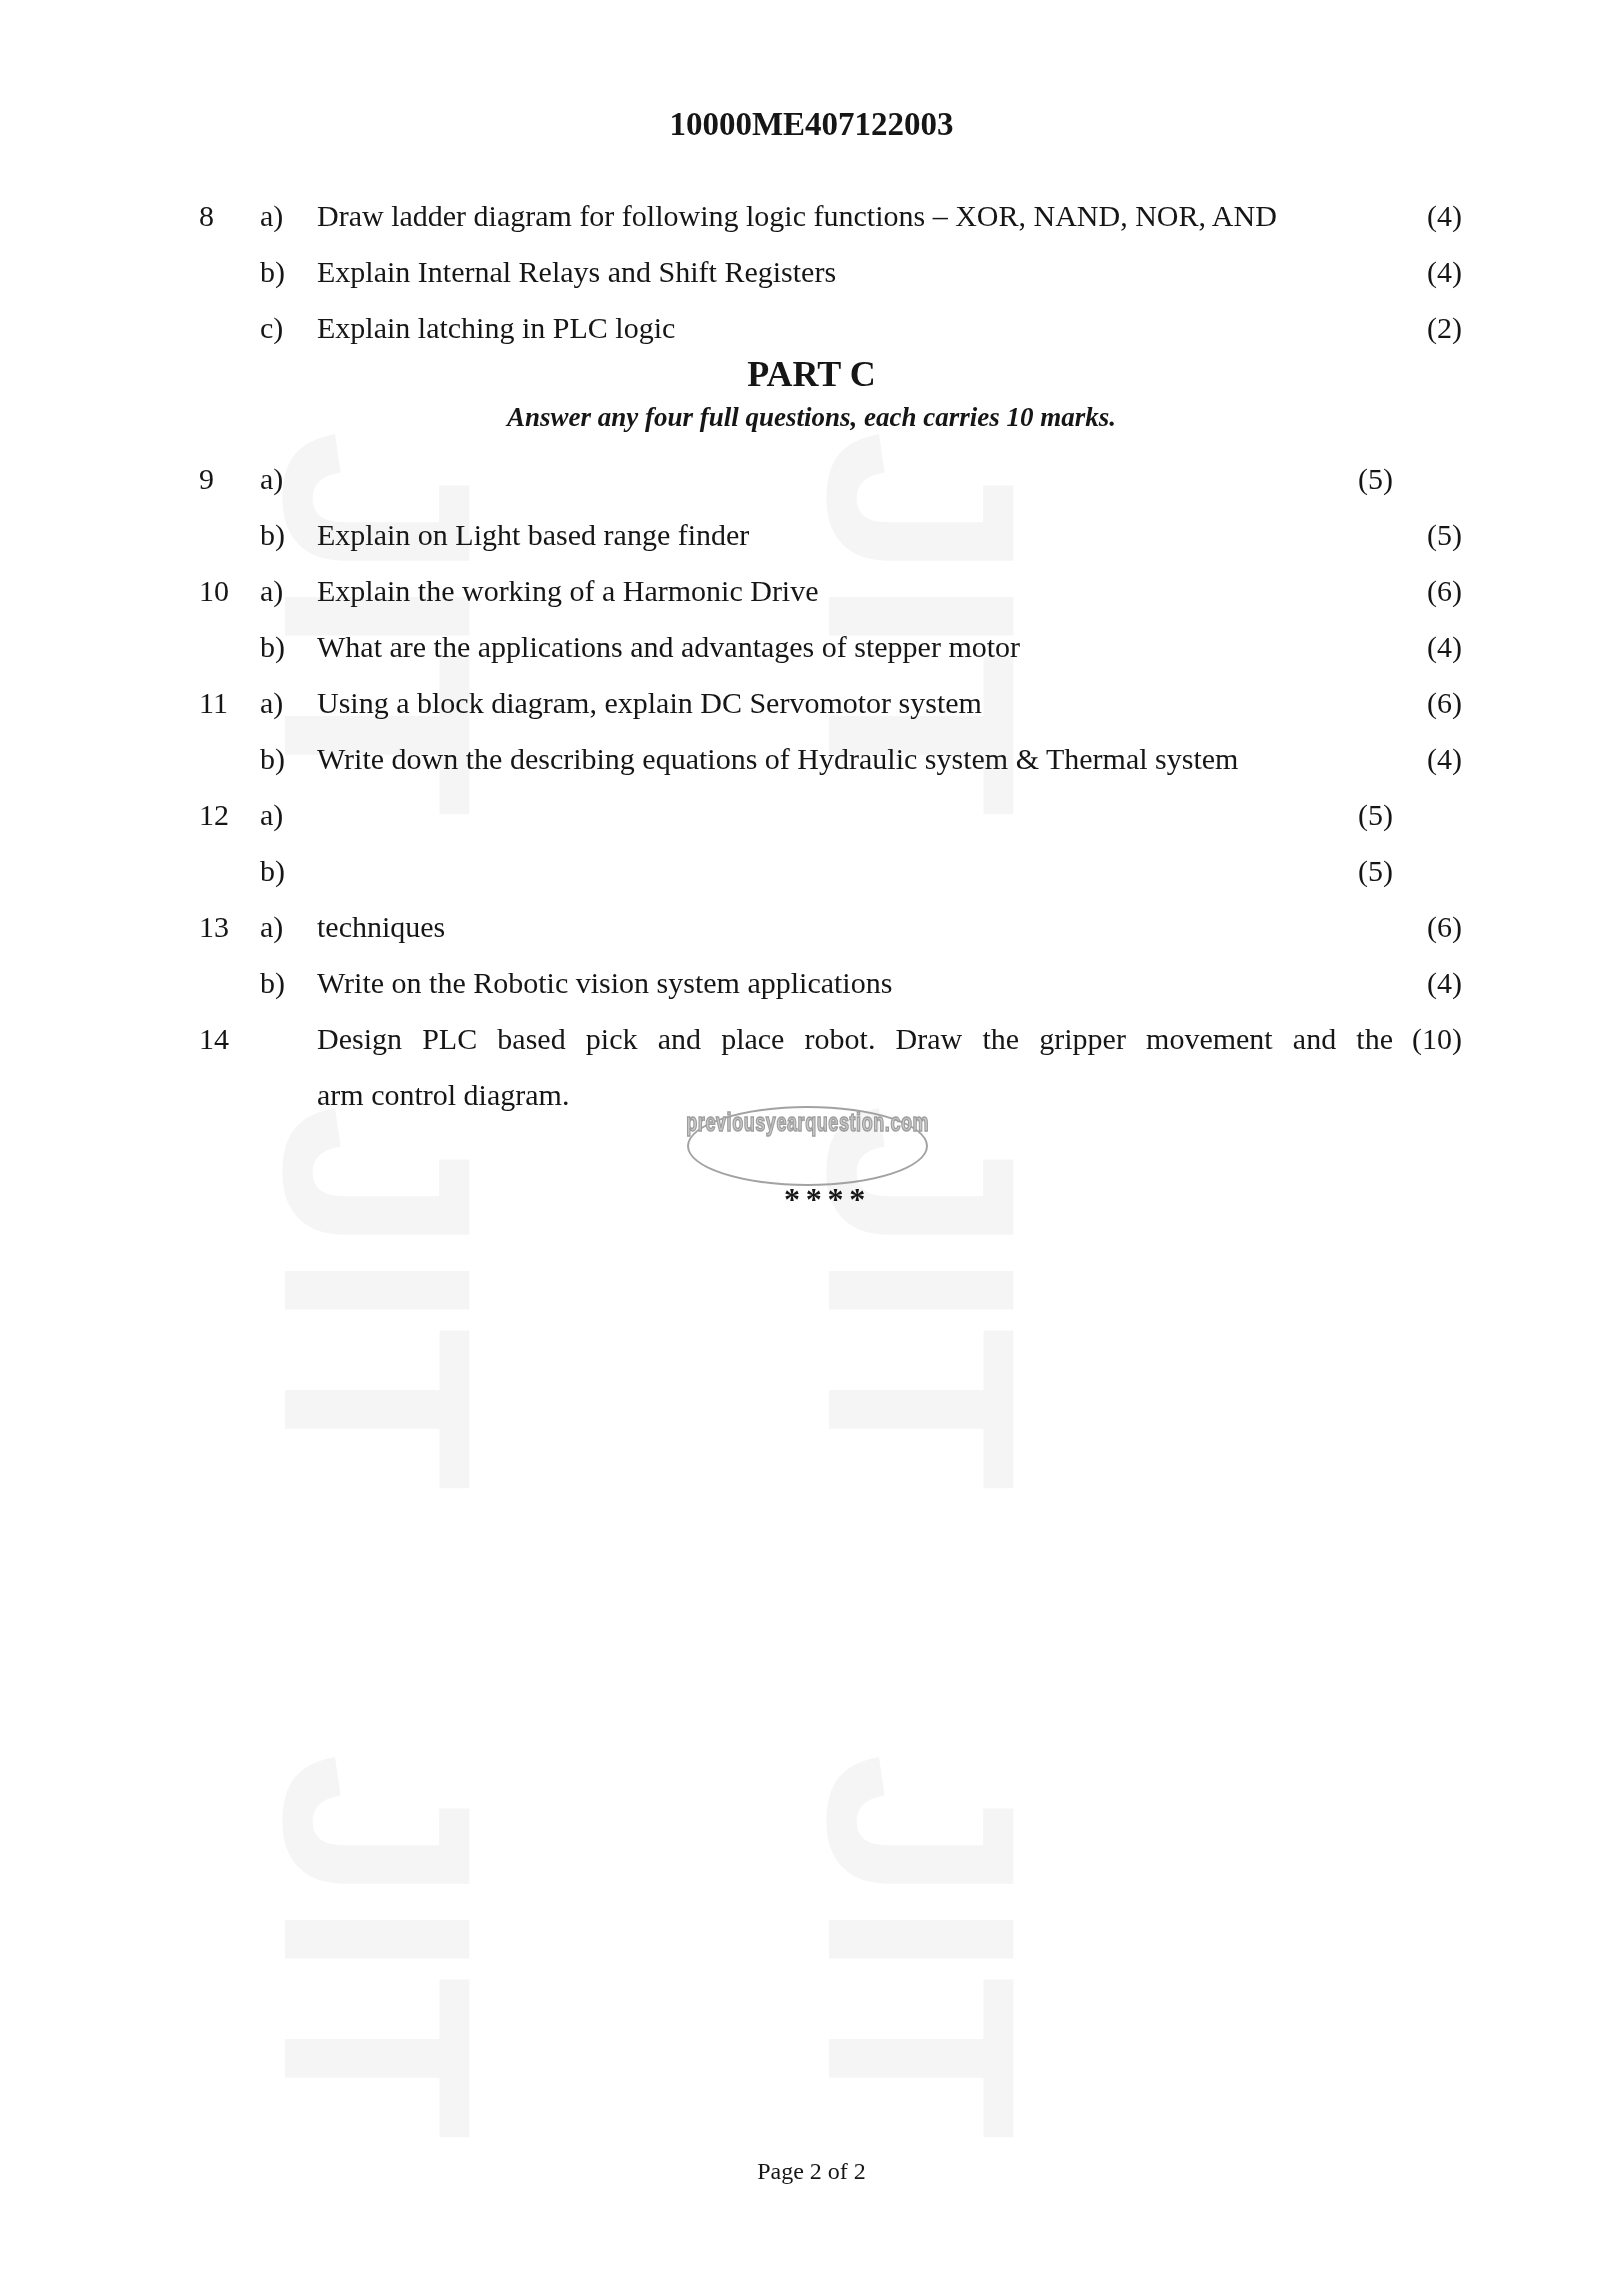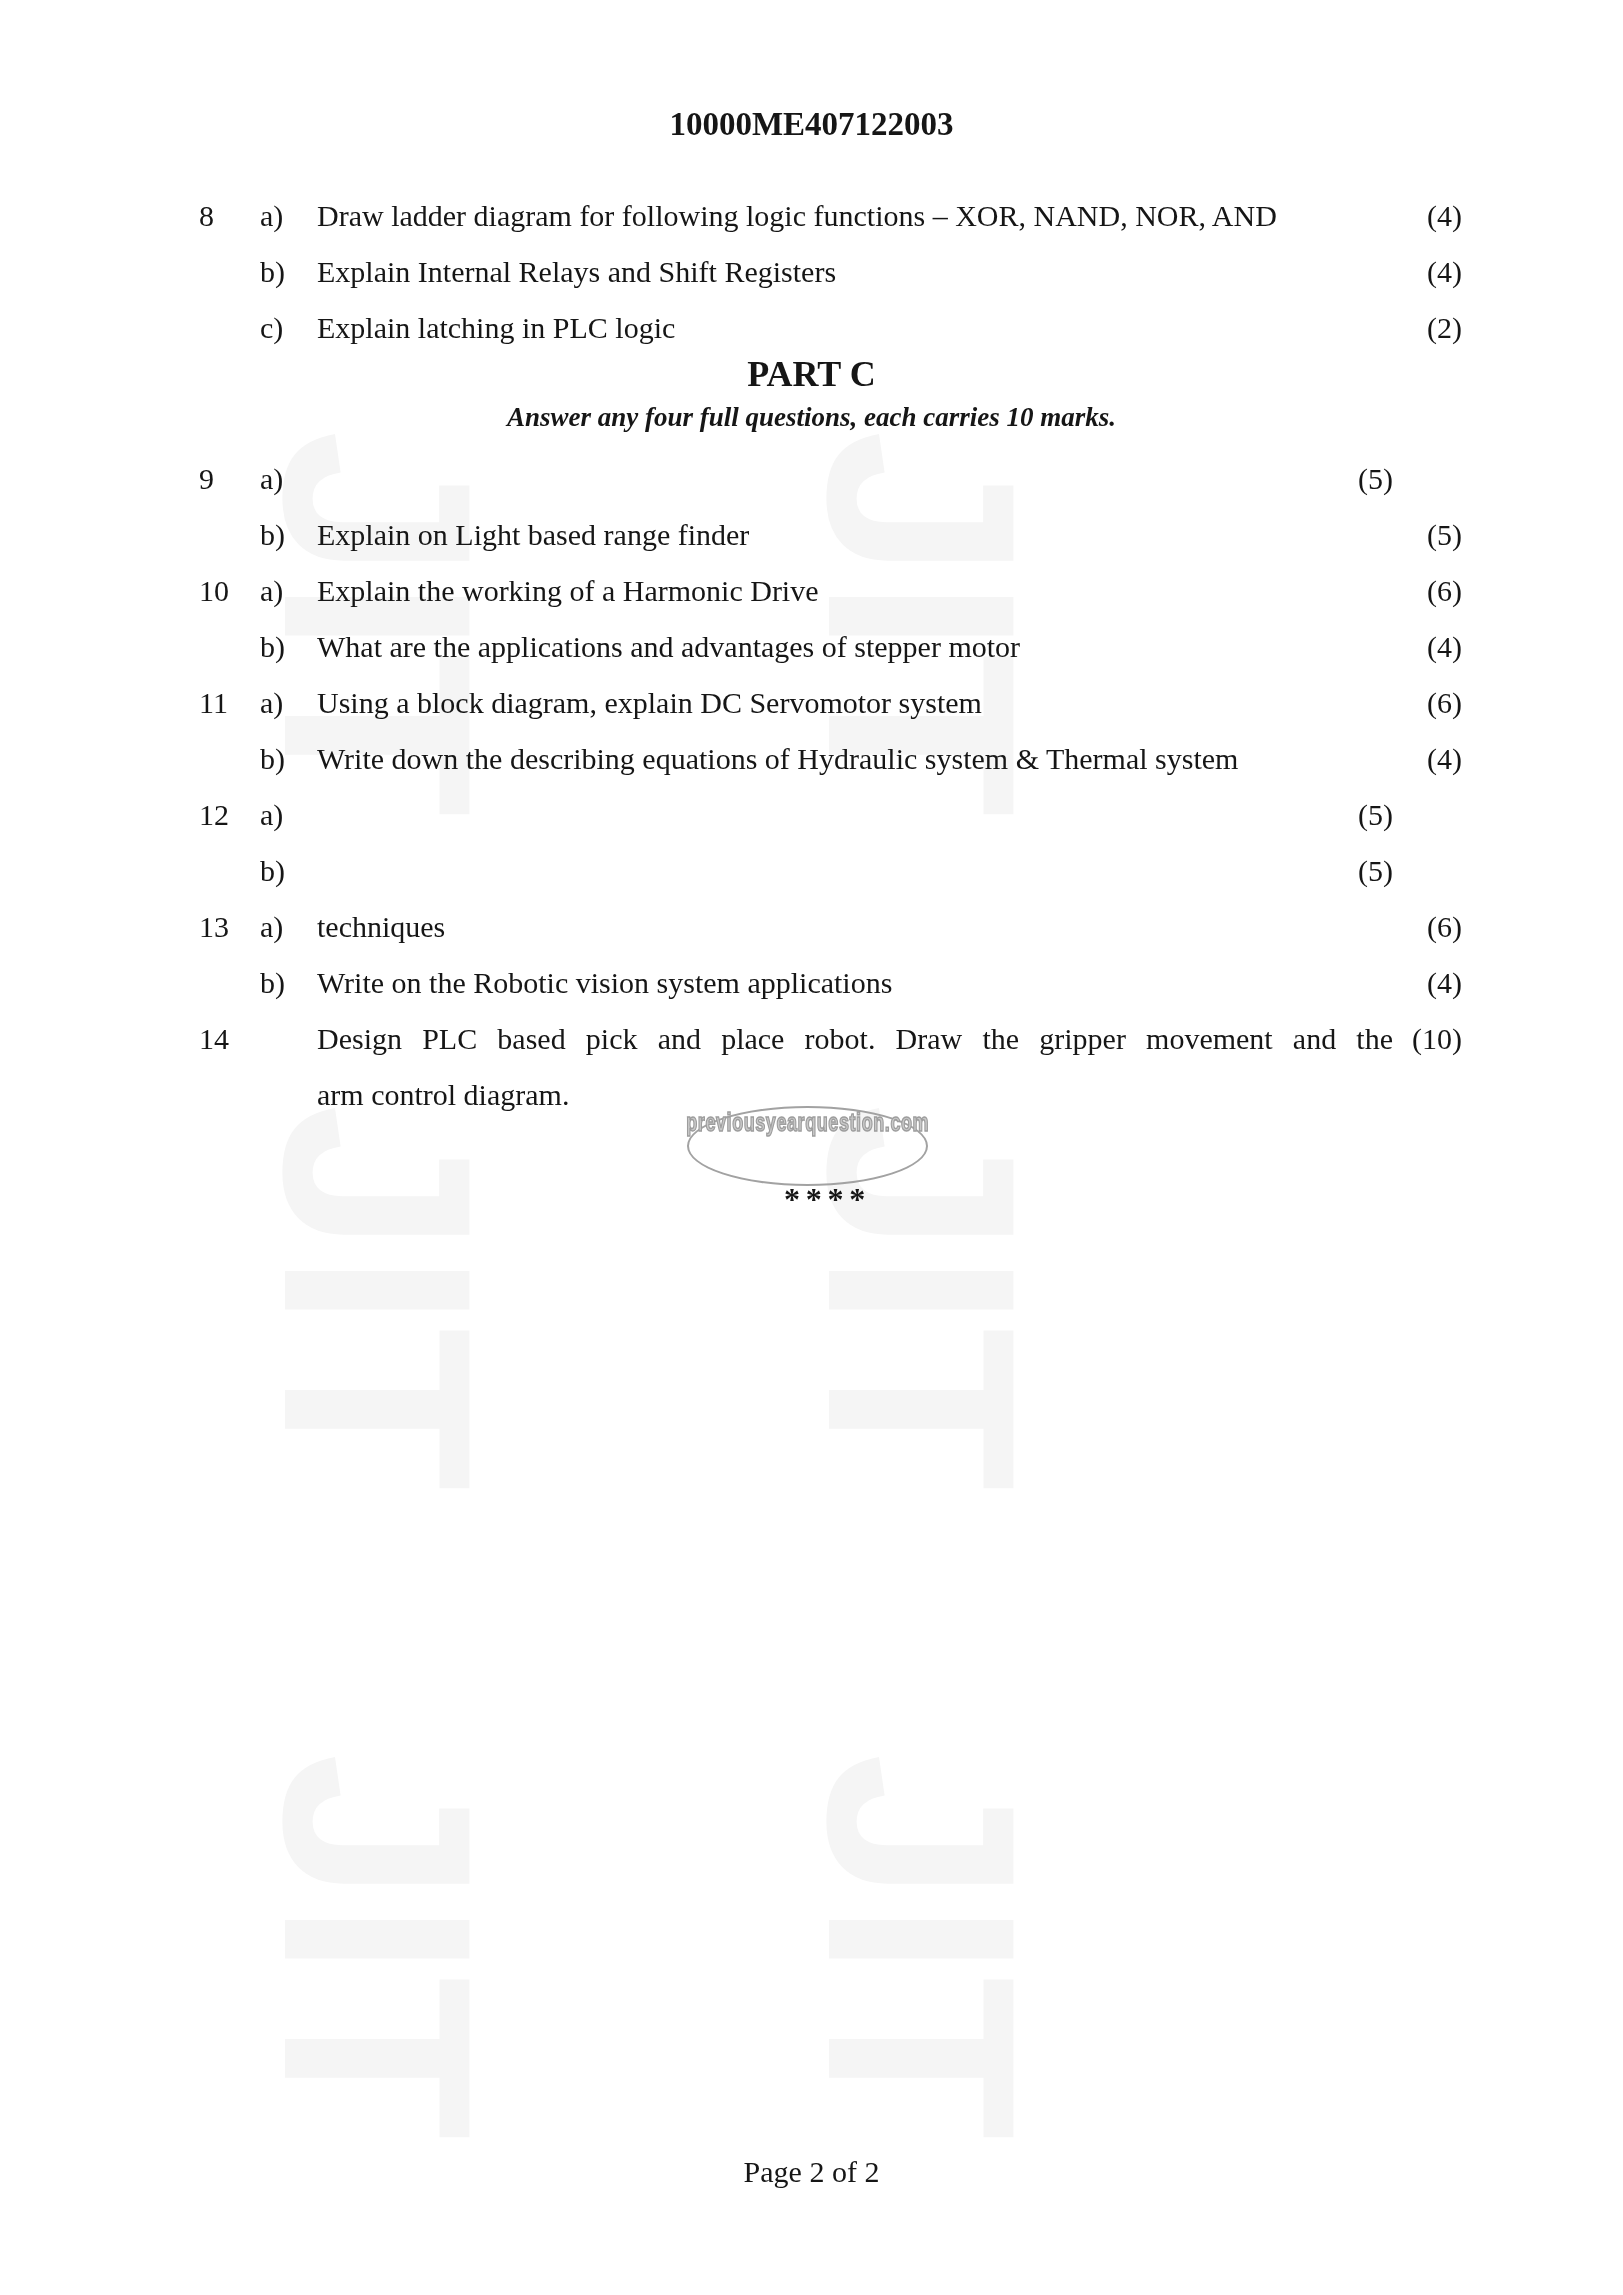--- a/index.html
+++ b/index.html
@@ -113,21 +113,21 @@
     font-size: 32px;
     font-weight: bold;
     letter-spacing: 5.7px;
     line-height: 49px;
     z-index: 2;
   }
   .page-footer {
     position: absolute;
     top: 2151px; left: 0; width: 100%;
     text-align: center;
-    font-size: 30px;
+    font-size: 24px;
     line-height: 41px;
     z-index: 2;
   }
 </style>
 </head>
 <body>
 
 <div class="page">
 
   <div class="wm wm-col-a wm-row-1">JIT</div>

